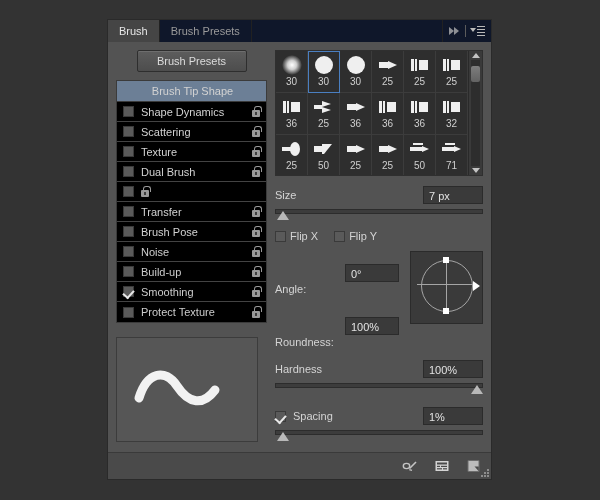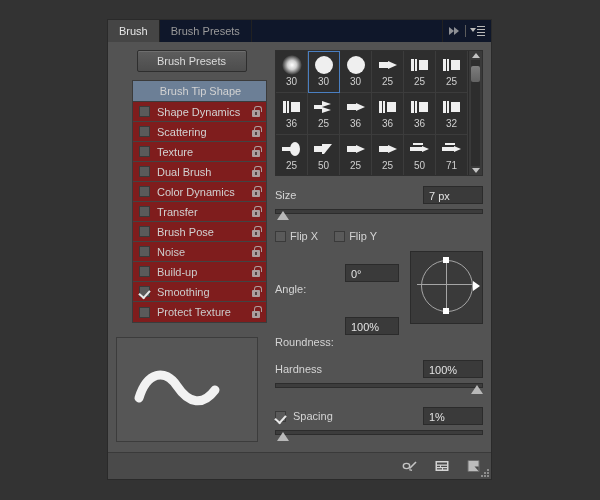--- a/index.html
+++ b/index.html
@@ -52,21 +52,21 @@
   .rightcol{flex:1;padding:8px 8px 0 8px;box-sizing:border-box;position:relative;}
 
   .presets-btn{
     display:block;margin:0 auto 8px auto;width:108px;height:20px;line-height:20px;
     text-align:center;font-size:11px;color:#dcdcdc;
     background:linear-gradient(#5d5d5d,#4d4d4d);
     border:1px solid #2e2e2e;border-radius:2px;cursor:default;
     box-shadow:inset 0 1px 0 #6e6e6e;
   }
 
-  .optlist{border:1px solid #3b3b3b;background:#7f1d1d;margin-left:16px;}
+  .optlist{border:1px solid #3b3b3b;background:#000000;}
   .optrow{
     height:20px;display:flex;align-items:center;
     border-bottom:1px solid #434343;padding:0 4px 0 6px;box-sizing:border-box;
     cursor:default;position:relative;
   }
   .optrow:last-child{border-bottom:none;}
   .optrow.header{
     background:#6c7f96;justify-content:center;color:#ffffff;height:21px;
     border-bottom:1px solid #3b3b3b;
   }
@@ -243,21 +243,20 @@
           <div class="optrow">
             <span class="cb"></span>
             <span class="lbl">Dual Brush</span>
             <span class="lock">
               <span class="shk"></span>
               <span class="bd"></span>
             </span>
           </div>
           <div class="optrow">
             <span class="cb"></span>
-            <span class="lbl">Color Dynamics</span>
             <span class="lock">
               <span class="shk"></span>
               <span class="bd"></span>
             </span>
           </div>
           <div class="optrow">
             <span class="cb"></span>
             <span class="lbl">Transfer</span>
             <span class="lock">
               <span class="shk"></span>

